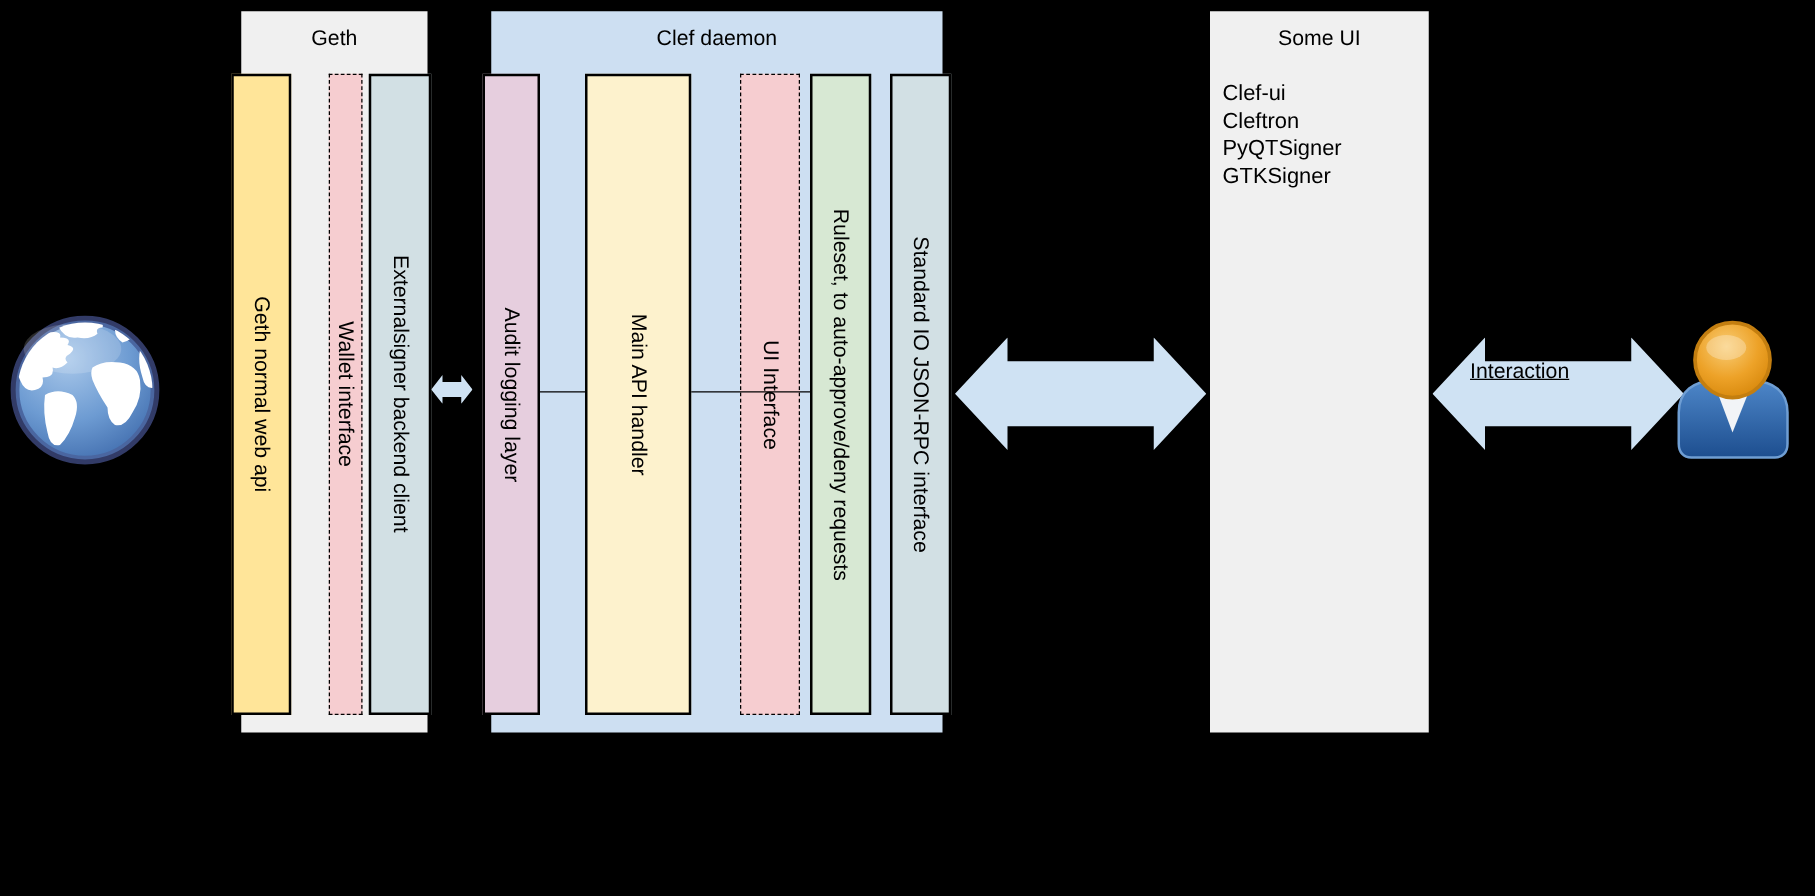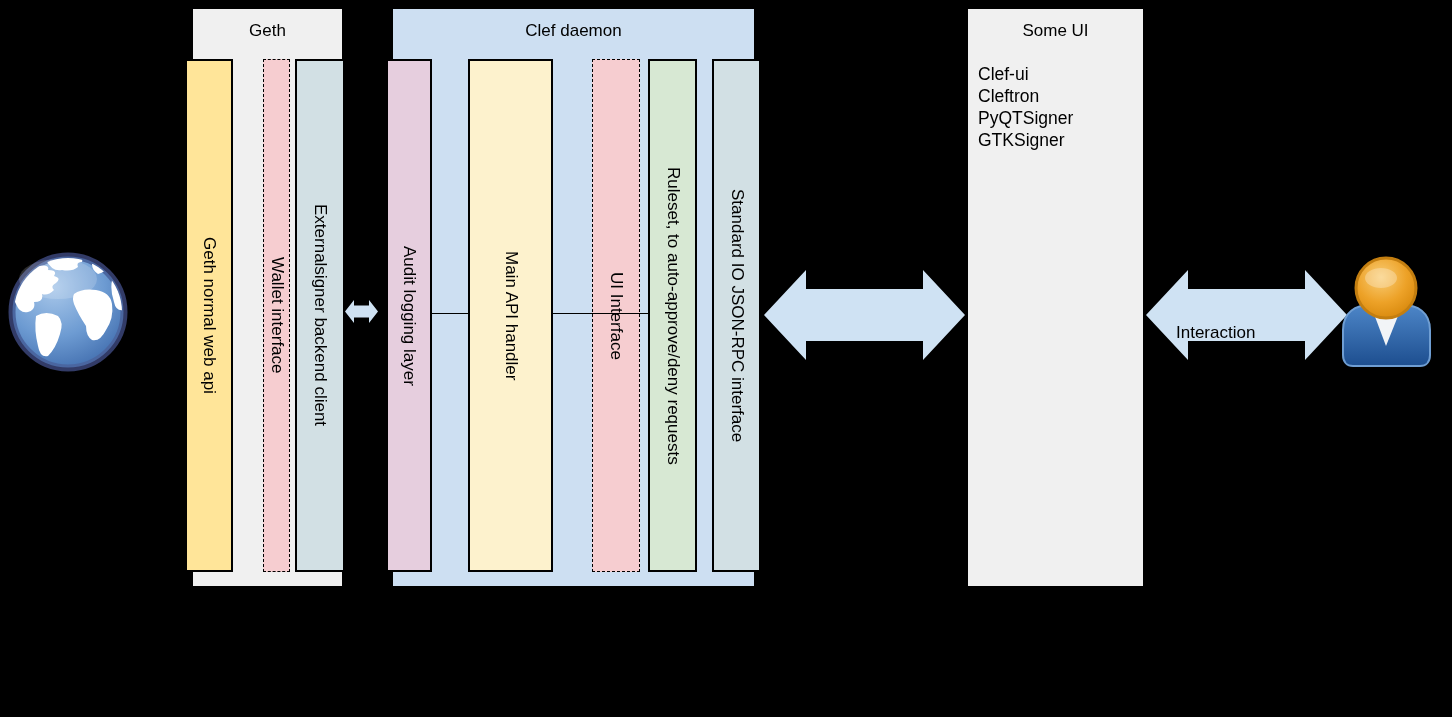--- a/index.html
+++ b/index.html
@@ -23,21 +23,21 @@
   #bar-stdio{left:712px;width:49px;}
   .hline{position:absolute;border-top:1.5px solid #000;}
   #line-a{left:432px;top:313px;width:36px;}
   #line-b{left:553px;top:313px;width:95px;z-index:5;}
   .arrow-svg{position:absolute;}
   #arrow-small{left:345px;top:300px;}
   #arrow-1{left:764px;top:270px;}
   #arrow-2{left:1146px;top:270px;}
   .arrow-label{position:absolute;font-size:17px;color:#000;z-index:6;}
   #arrow1-label{left:792px;top:294px;line-height:22px;}
-  #arrow2-label{left:1176px;top:324px;line-height:18px;}
+  #arrow2-label{left:1176px;top:288px;line-height:18px;text-decoration:underline;}
   #globe-icon{position:absolute;left:6px;top:250px;}
   #person-icon{position:absolute;left:1339px;top:254px;}
 </style>
 </head>
 <body>
 
 <div id="canvas">
 
   <svg id="globe-icon" width="124" height="124" viewBox="0 0 124 124">
     <defs>

